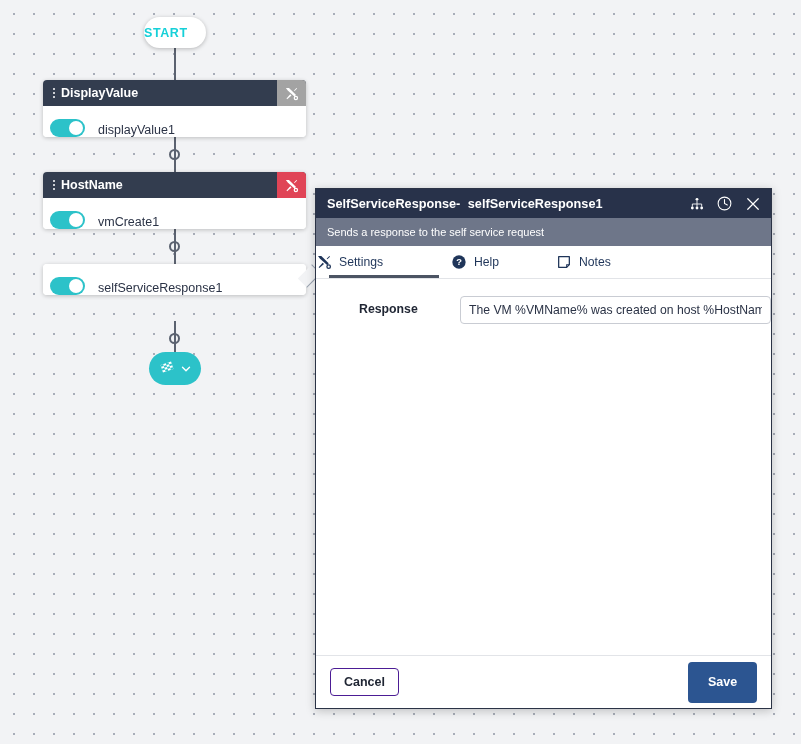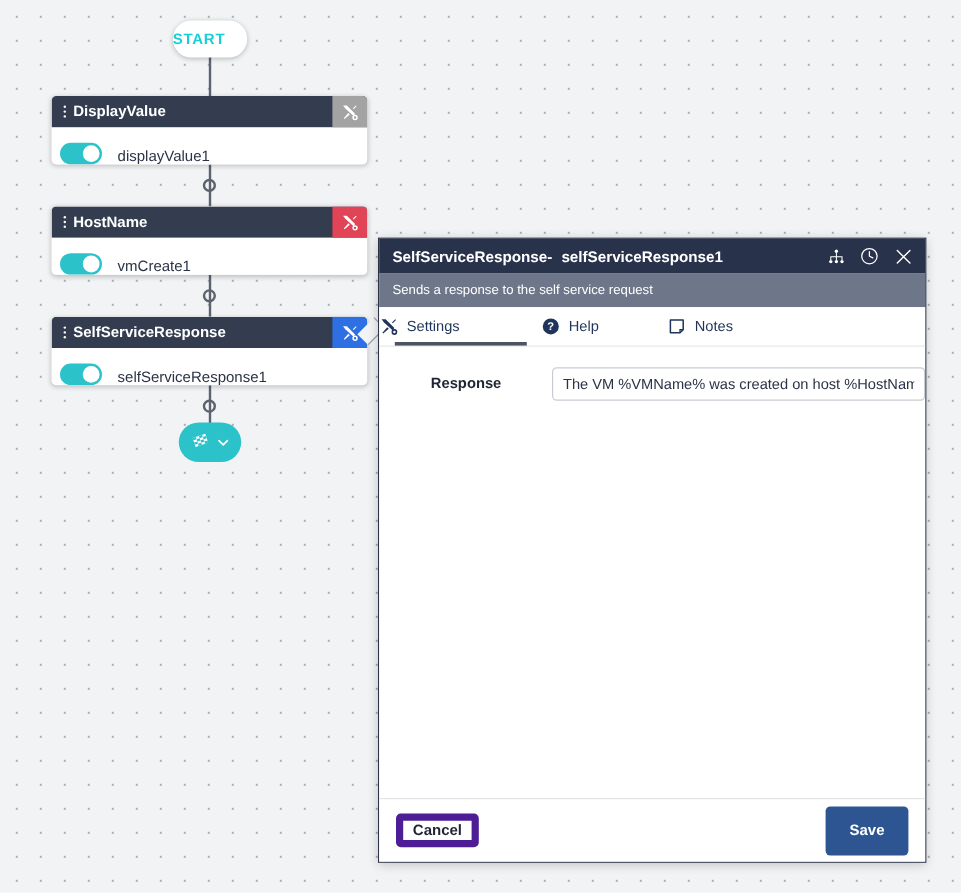--- a/index.html
+++ b/index.html
@@ -147,21 +147,21 @@
     background: #f2f3f5;
     border-top: 1px solid #97a0ad;
     border-right: 1px solid #97a0ad;
     transform: rotate(45deg);
     z-index: 5;
   }
 
   
   #panel {
     position: absolute;
-    left: 315px; top: 198px;
+    left: 315px; top: 188px;
     width: 457px; height: 521px;
     background: #ffffff;
     border: 1px solid #2b3346;
     box-shadow: 0 2px 9px rgba(0,0,0,0.22);
     display: flex; flex-direction: column;
     z-index: 10;
   }
   .panel-header {
     height: 29px;
     background: #28324a;
@@ -255,21 +255,21 @@
 
   .panel-footer {
     height: 53px;
     background: #ffffff;
     border-top: 1px solid #e2e4e8;
     display: flex; align-items: center;
     padding: 0 14px;
   }
   .btn-cancel {
     width: 69px; height: 28px;
-    border: 6px solid #4c1d95;
+    border: 1px solid #4c1d95;
     border-radius: 4px;
     background: #ffffff;
     color: #1f2533;
     font-size: 12.5px;
     font-weight: bold;
     font-family: "Liberation Sans", sans-serif;
     cursor: pointer;
   }
   .btn-save {
     margin-left: auto;
@@ -343,36 +343,20 @@
           </svg>
         </div>
       </div>
       <div class="node-body">
         <div class="toggle"></div>
         <div class="node-label">vmCreate1</div>
       </div>
     </div>
 
     <div class="node" style="top:264px;">
-      <div class="node-header">
-        <div class="drag-handle">
-            <i></i>
-            <i></i>
-            <i></i>
-          </div>
-        <div class="node-title">SelfServiceResponse</div>
-        <div class="tool-btn tool-blue">
-          <svg width="15" height="15" viewBox="0 0 24 24">
-            <path d="M3 3 L8 3 L19 14 L17 17 L6 7 Z" fill="#fff"></path>
-            <path d="M21 4 L17 8 L16 7 L20 3 Z" fill="#fff"></path>
-            <path d="M4 20 L10 13 L12 15 L5 21 Z" fill="#fff"></path>
-            <circle cx="19" cy="19" r="2.6" fill="none" stroke="#fff" stroke-width="2"></circle>
-          </svg>
-        </div>
-      </div>
       <div class="node-body">
         <div class="toggle"></div>
         <div class="node-label">selfServiceResponse1</div>
       </div>
     </div>
 
     <div class="end-node">
       <svg width="19" height="19" viewBox="0 0 24 24">
         <g transform="rotate(-18 12 12)">
           <rect x="5" y="5" width="14" height="10" fill="#fff"></rect>

